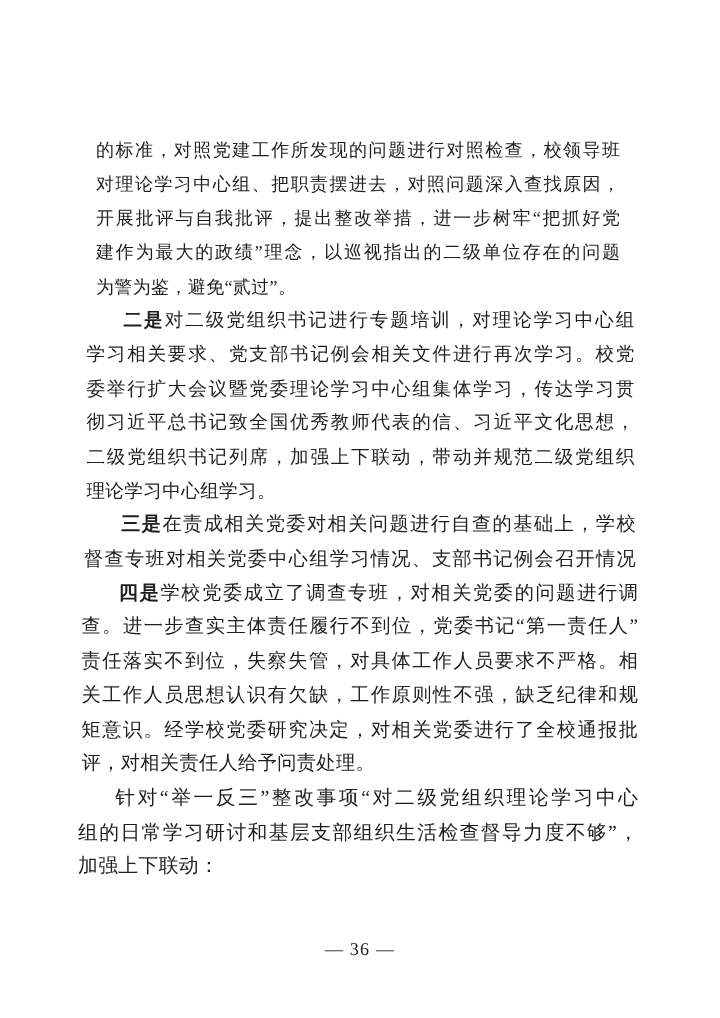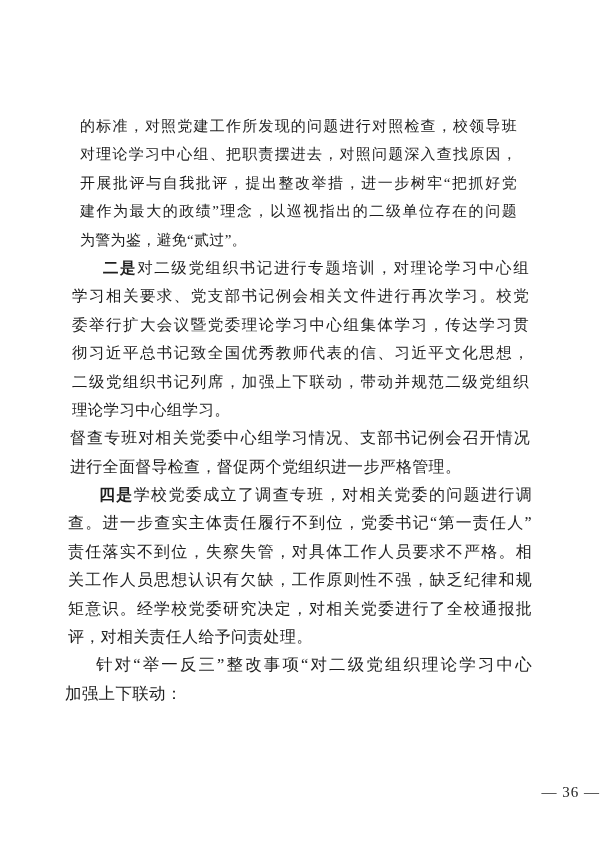--- a/index.html
+++ b/index.html
@@ -46,21 +46,21 @@
   .p0 { margin-left: 15px; margin-right: 15px; font-size: 15px; }
   .p1 { margin-left: 7px;  margin-right: 3px;  font-size: 15.5px; }
   .p2 { margin-left: 5px;  margin-right: 2px;  font-size: 16px; }
   .p3 { margin-left: 3px;  margin-right: 0;    font-size: 16px; }
   .p4 { margin-left: 0;    margin-right: 0;    font-size: 16.5px; }
   .pagefooter {
     position: absolute;
     top: 784px;
     left: 0;
     width: 600px;
-    text-align: right;
+    text-align: center;
     font-size: 15px;
     letter-spacing: 1px;
     color: #222222;
   }
 </style>
 </head>
 <body>
 
 <div class="sheet">
 
@@ -77,35 +77,36 @@
     <div class="para p1">
       <div class="line indent"><span class="b">二是</span><span>对二级党组织书记进行专题培训，对理论学习中心组</span></div>
       <div class="line"><span>学习相关要求、党支部书记例会相关文件进行再次学习。校党</span></div>
       <div class="line"><span>委举行扩大会议暨党委理论学习中心组集体学习，传达学习贯</span></div>
       <div class="line"><span>彻习近平总书记致全国优秀教师代表的信、习近平文化思想，</span></div>
       <div class="line"><span>二级党组织书记列席，加强上下联动，带动并规范二级党组织</span></div>
       <div class="line end"><span>理论学习中心组学习。</span></div>
     </div>
 
     <div class="para p2">
+      <div class="line indent"><span class="b">三是</span><span>在责成相关党委对相关问题进行自查的基础上，学校</span></div>
       <div class="line"><span>督查专班对相关党委中心组学习情况、支部书记例会召开情况</span></div>
-      <div class="line end"><span>进行全面督导检查，督促两个党组织进一步严格管理。</span></div>
     </div>
 
     <div class="para p3">
       <div class="line indent"><span class="b">四是</span><span>学校党委成立了调查专班，对相关党委的问题进行调</span></div>
       <div class="line"><span>查。进一步查实主体责任履行不到位，党委书记“第一责任人”</span></div>
       <div class="line"><span>责任落实不到位，失察失管，对具体工作人员要求不严格。相</span></div>
       <div class="line"><span>关工作人员思想认识有欠缺，工作原则性不强，缺乏纪律和规</span></div>
       <div class="line"><span>矩意识。经学校党委研究决定，对相关党委进行了全校通报批</span></div>
       <div class="line end"><span>评，对相关责任人给予问责处理。</span></div>
     </div>
 
     <div class="para p4">
       <div class="line indent"><span>针对“举一反三”整改事项“对二级党组织理论学习中心</span></div>
+      <div class="line"><span>组的日常学习研讨和基层支部组织生活检查督导力度不够”，</span></div>
       <div class="line end"><span>加强上下联动：</span></div>
     </div>
 
   </div>
 
   <div class="pagefooter">— 36 —</div>
 
 </div>
 
 </body></html>

